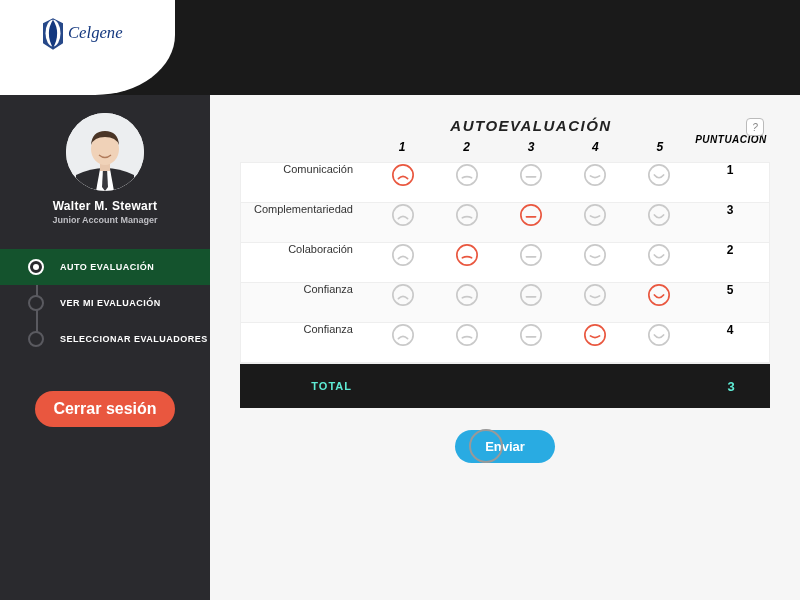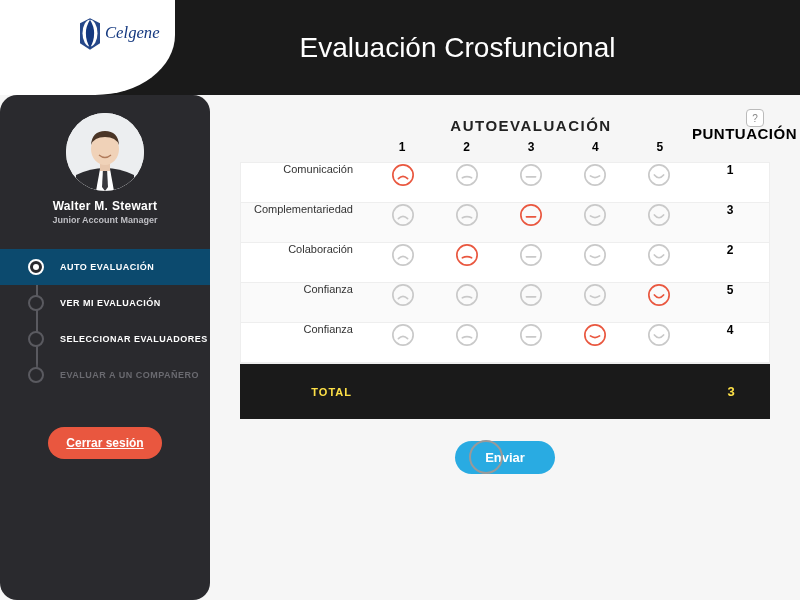--- a/index.html
+++ b/index.html
@@ -4,80 +4,80 @@
 <style>
   * { box-sizing: border-box; margin: 0; padding: 0; }
   html, body { width: 800px; height: 600px; overflow: hidden; font-family: 'Segoe UI', Arial, sans-serif; background: #fff; }
   .app { width: 800px; height: 600px; display: flex; flex-direction: column; }
 
   
   .header { height: 95px; background: #1a1a1a; display: flex; align-items: center; position: relative; }
   .logo-wrap {
     width: 175px; height: 95px; background: #fff;
     border-bottom-right-radius: 80px 60px;
-    display: flex; align-items: center; justify-content: flex-end;
+    display: flex; align-items: center; justify-content: center;
     padding-bottom: 28px;
   }
   .logo-svg { width: 100px; height: 40px; }
   .header-title { flex: 1; text-align: center; color: #fff; font-size: 28px; font-weight: 300; padding-right: 60px; }
 
   
   .body { flex: 1; display: flex; background: #f6f6f6; }
 
   
-  .sidebar { width: 210px; background: #2a2a2e; display: flex; flex-direction: column; align-items: center; color: #fff; border-radius: 17px; }
+  .sidebar { width: 210px; background: #2a2a2e; display: flex; flex-direction: column; align-items: center; color: #fff; }
   .profile { text-align: center; padding: 18px 0 20px 0; }
   .avatar { width: 78px; height: 78px; border-radius: 50%; background: #fff; overflow: hidden; margin: 0 auto 8px auto; display:flex; align-items:flex-end; justify-content:center; }
   .avatar svg { width: 78px; height: 78px; }
   .user-name { font-size: 12px; font-weight: 700; letter-spacing: .3px; }
   .user-role { font-size: 9px; color: #bfbfc4; margin-top: 2px; font-weight: bold; }
 
   .nav { width: 100%; margin-top: 4px; position: relative; }
   .nav::before {
     content: ""; position: absolute; left: 36px; top: 12px; bottom: 12px; width: 2px;
     background: linear-gradient(#5a5a60 0%, #5a5a60 85%, transparent 100%);
   }
   .nav-item { display: flex; align-items: center; height: 36px; padding-left: 28px; font-size: 9px; font-weight: 700; letter-spacing: .5px; cursor: pointer; position: relative; }
   .nav-dot { width: 16px; height: 16px; border-radius: 50%; background: #2a2a2e; border: 2px solid #5a5a60; margin-right: 16px; position: relative; z-index: 1; flex: 0 0 auto; }
-  .nav-item.current { background: #0c4a6e; }
+  .nav-item.current { background: #14532d; }
   .nav-item.current .nav-dot { border-color: #fff; }
   .nav-item.current .nav-dot::after { content:""; position:absolute; inset:3px; background:#fff; border-radius:50%; }
   .nav-item.disabled { color: #6a6a70; cursor: default; }
 
   .logout-btn {
     margin-top: 34px; background: #e9573f; color: #fff; border: none;
-    padding: 9px 18px; border-radius: 18px; font-size: 12px; font-weight: 600; cursor: pointer; text-decoration: underline;
+    padding: 9px 18px; border-radius: 18px; font-size: 16px; font-weight: 600; cursor: pointer;
   }
 
   
   .main { flex: 1; padding: 22px 30px 14px 30px; display: flex; flex-direction: column; }
-  .table-title-row { display: flex; align-items: flex-start; }
+  .table-title-row { display: flex; align-items: center; font-style: italic; }
   .row-label-col { width: 130px; }
   .rating-cols { flex: 1; display: flex; flex-direction: column; align-items: center; }
   .table-title { font-size: 15px; font-weight: 700; letter-spacing: 1.5px; color: #222; text-align: center; }
   .score-col { width: 78px; text-align: center; position: relative; }
   .help-badge {
     position: absolute; right: 6px; top: -8px; width: 18px; height: 18px; border: 1px solid #bbb;
     border-radius: 4px; font-size: 10px; color: #888; display: flex; align-items: center; justify-content: center;
     background: #fff;
   }
 
   .header-nums { display: flex; width: 100%; justify-content: space-around; margin-top: 6px; }
   .header-nums span { width: 40px; text-align: center; font-size: 12px; font-weight: 700; }
-  .score-head { font-size: 15px; font-weight: 700; letter-spacing: .5px; margin-top: 8px; }
+  .score-head { font-size: 10px; font-weight: 700; letter-spacing: .5px; margin-top: 8px; }
 
   .eval-table { margin-top: 8px; background: #fff; border: 1px solid #eee; }
   .eval-row { display: flex; align-items: flex-start; height: 40px; border-bottom: 1px solid #eee; }
   .eval-row:nth-child(even) { background: #fafafa; }
   .eval-row .row-label-col { font-size: 11px; text-align: right; padding-right: 18px; color: #333; }
   .rating-cells { flex: 1; display: flex; justify-content: space-around; }
   .face { width: 24px; height: 24px; cursor: pointer; }
   .eval-row .score-col { font-size: 12px; font-weight: 700; }
 
-  .total-row { display: flex; align-items: center; height: 55px; background: #1a1a1a; color: #fde047; }
+  .total-row { display: flex; align-items: center; height: 44px; background: #1a1a1a; color: #5eead4; }
   .total-row .row-label-col { font-size: 11px; font-weight: 700; text-align: right; padding-right: 18px; letter-spacing: 1px; }
   .total-row .score-col { font-size: 13px; font-weight: 700; }
 
   .submit-wrap { display: flex; justify-content: center; margin-top: 22px; position: relative; }
   .submit-btn {
     background: #29abe2; color: #fff; border: none; padding: 9px 30px; border-radius: 18px;
     font-size: 13px; font-weight: 700; cursor: pointer;
   }
   .cursor-ring {
     position: absolute; width: 34px; height: 34px; border: 2px solid #999; border-radius: 50%;
@@ -91,21 +91,20 @@
 
   <div class="header">
     <div class="logo-wrap">
       <svg class="logo-svg" viewBox="0 0 120 46">
         <path d="M18 4 L30 10 L30 34 L18 42 L6 34 L6 10 Z" fill="#14387f" opacity="0.92"></path>
         <ellipse cx="18" cy="22" rx="9" ry="16" fill="#fff"></ellipse>
         <path d="M18 6 Q28 22 18 40 Q8 22 18 6 Z" fill="#14387f"></path>
         <text x="36" y="28" font-family="Georgia, serif" font-style="italic" font-size="20" fill="#14387f">Celgene</text>
       </svg>
     </div>
-    <div class="header-title">Evaluación Crosfuncional</div>
   </div>
 
   <div class="body">
 
     <div class="sidebar">
       <div class="profile">
         <div class="avatar">
           <svg viewBox="0 0 78 78">
             <rect width="78" height="78" fill="#eceef0"></rect>
 
@@ -133,24 +132,20 @@
             <span class="nav-dot"></span>
             <span>AUTO EVALUACIÓN</span>
           </div>
           <div class="nav-item">
             <span class="nav-dot"></span>
             <span>VER MI EVALUACIÓN</span>
           </div>
           <div class="nav-item">
             <span class="nav-dot"></span>
             <span>SELECCIONAR EVALUADORES</span>
-          </div>
-          <div class="nav-item disabled">
-            <span class="nav-dot"></span>
-            <span>EVALUAR A UN COMPAÑERO</span>
           </div>
         </div>
 
       <button class="logout-btn">Cerrar sesión</button>
     </div>
 
     <div class="main">
 
       <div class="table-title-row">
         <div class="row-label-col"></div>

